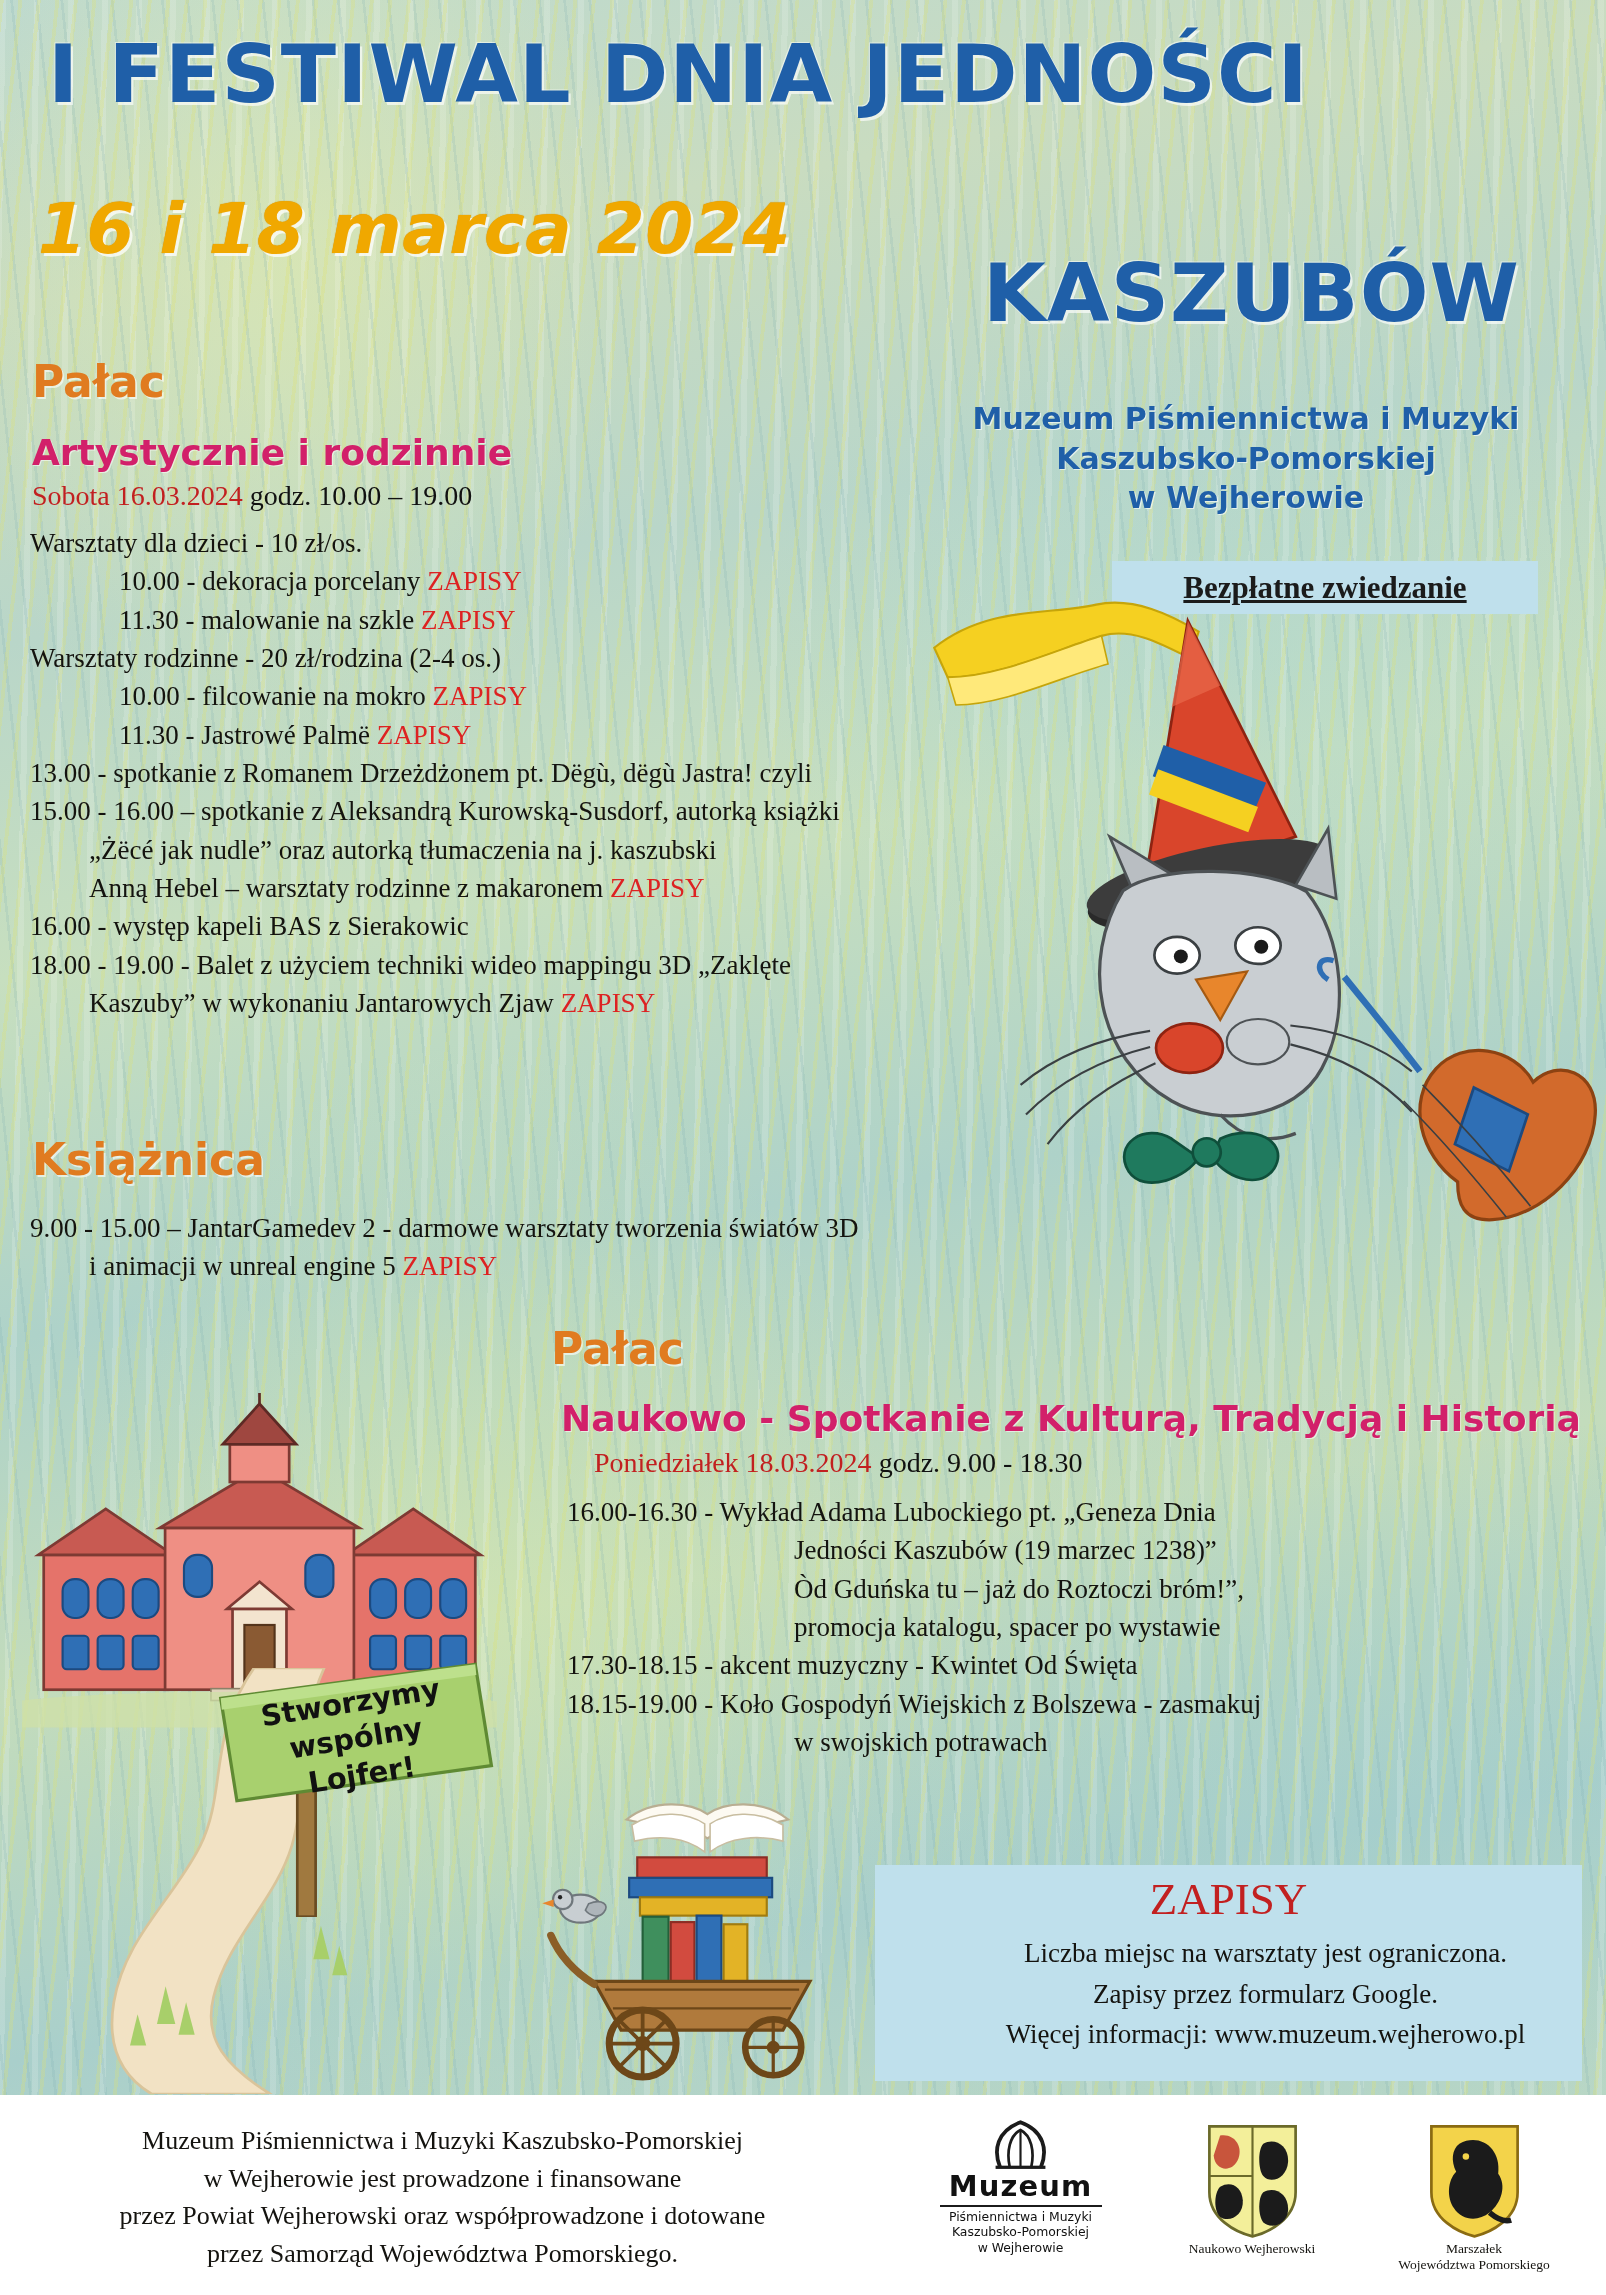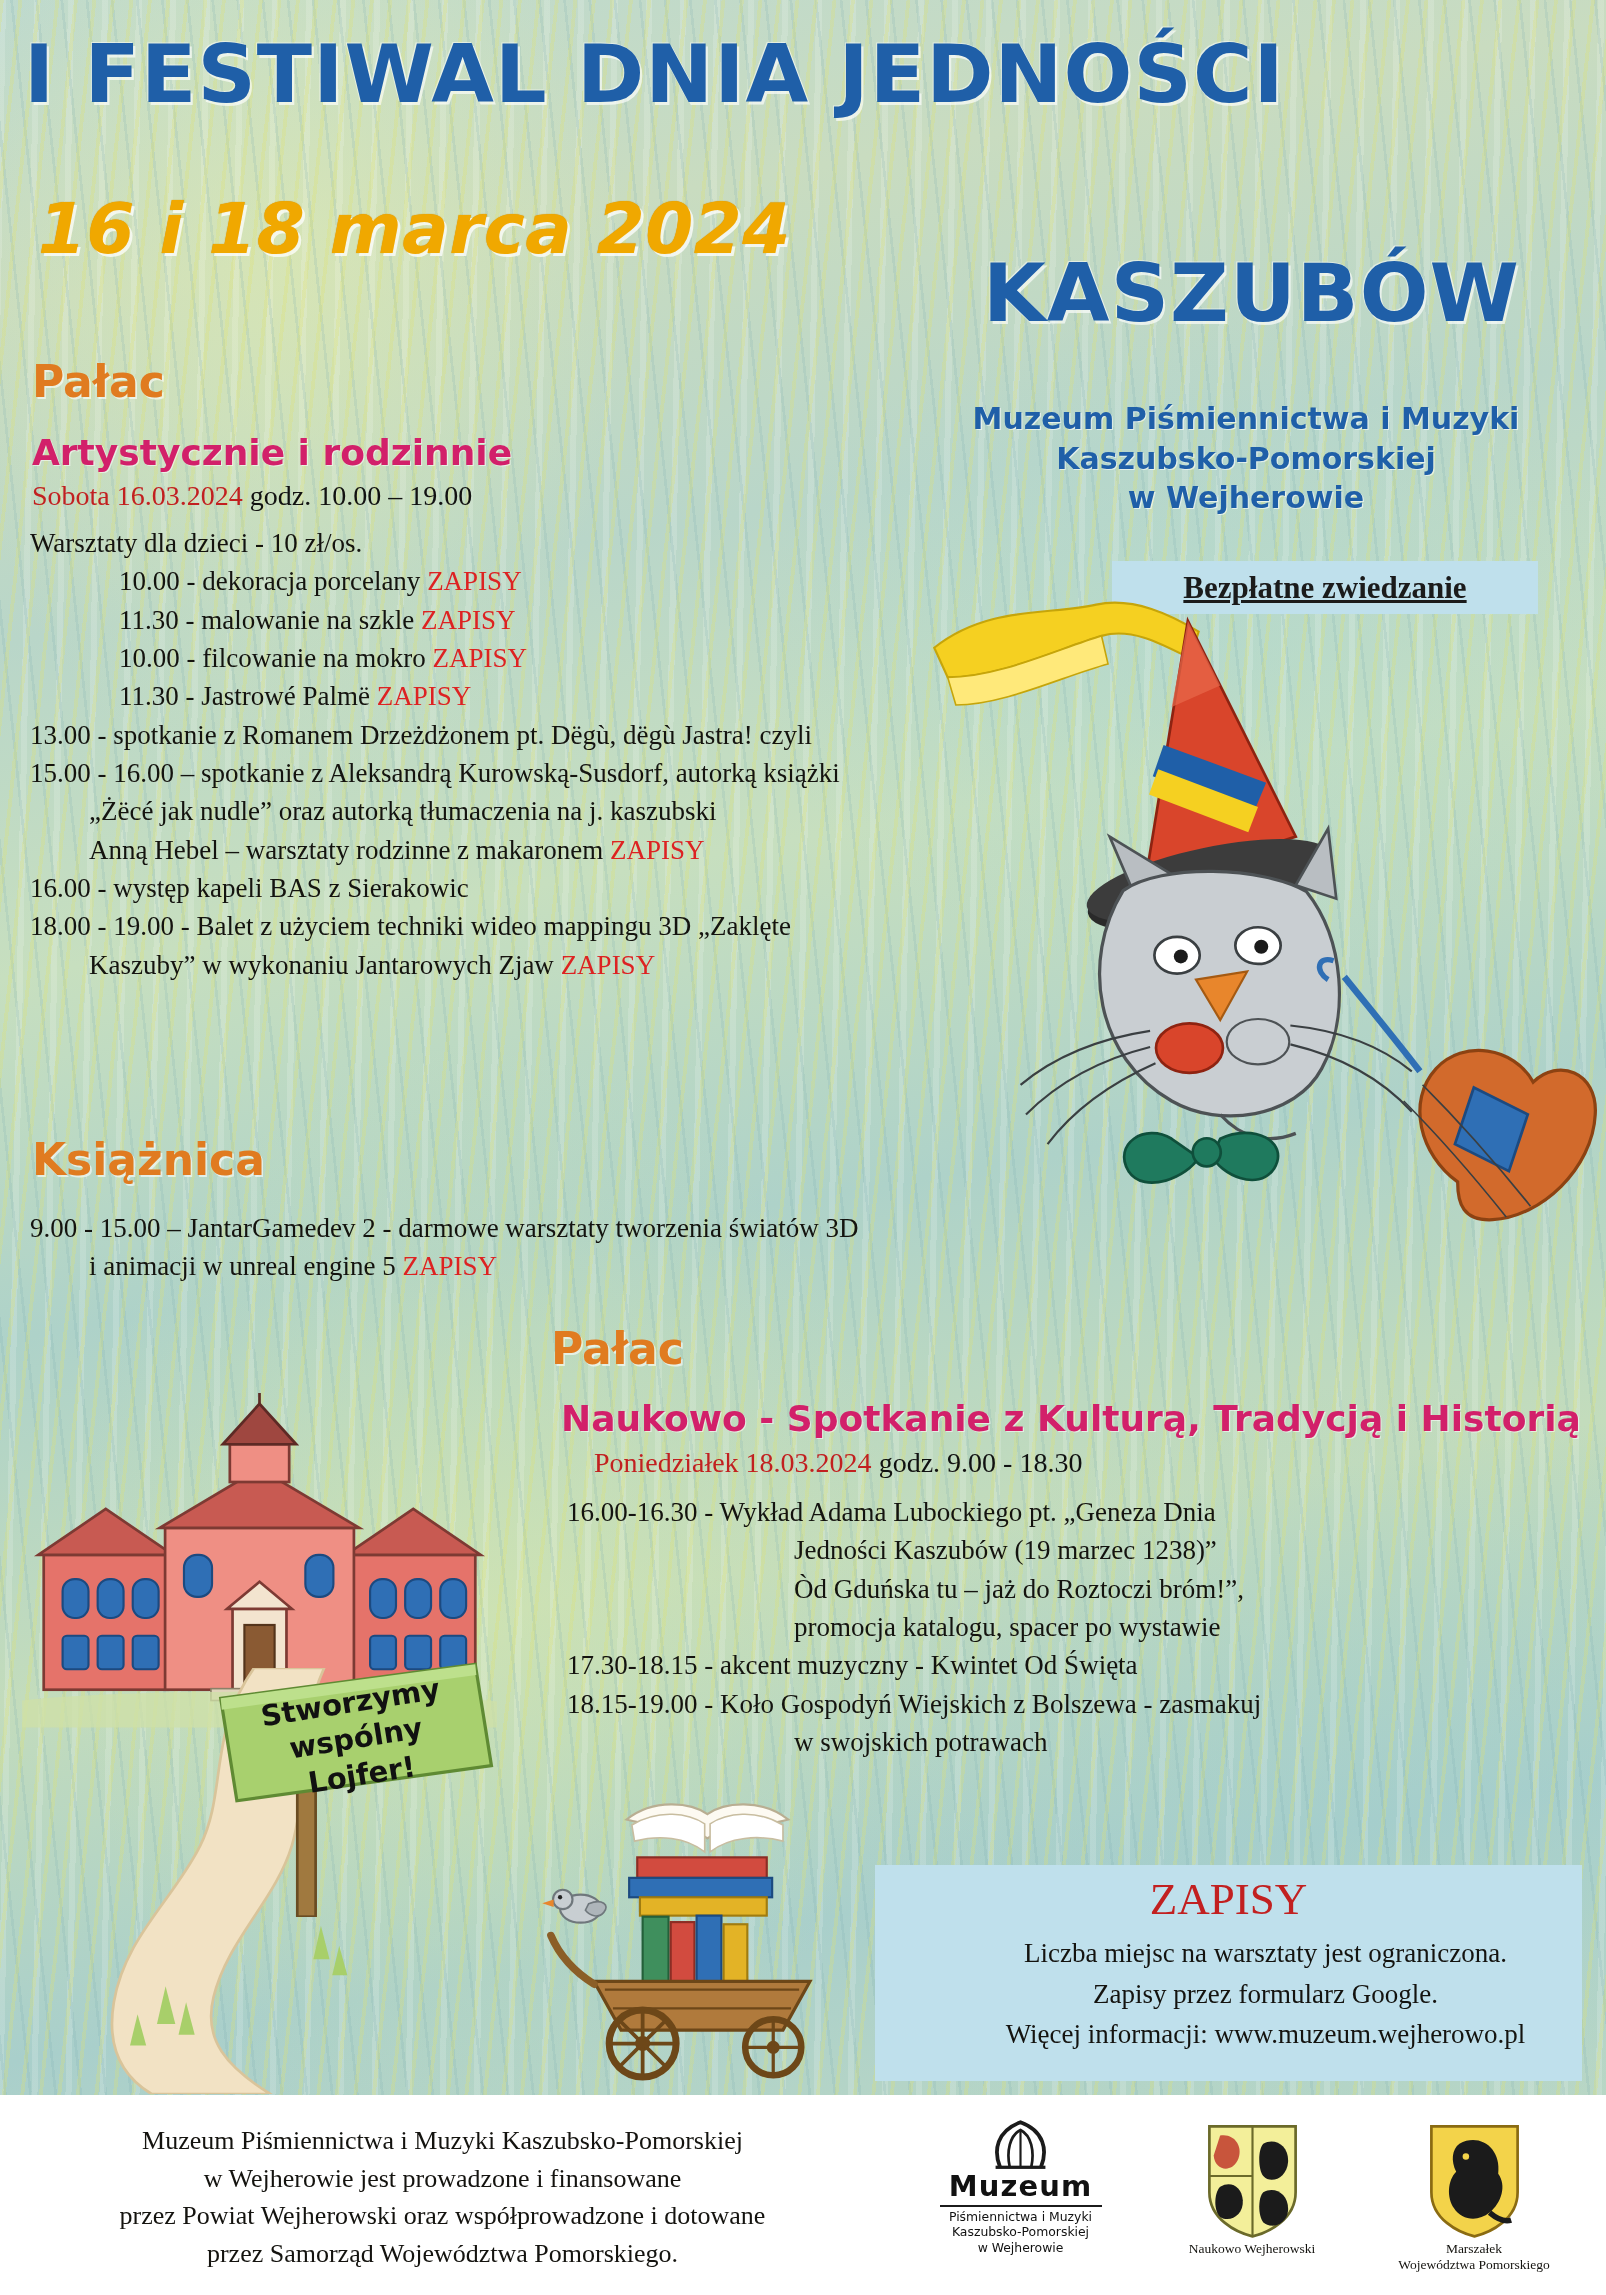--- a/index.html
+++ b/index.html
@@ -37,21 +37,21 @@
     left: 0;
     top: 2095px;
     width: 1607px;
     height: 201px;
     background: #ffffff;
   }
 
   
   .title-main {
     position: absolute;
-    left: 24px;
+    left: 48px;
     top: 32px;
     width: 1555px;
     font-family: "DejaVu Sans", sans-serif;
     font-weight: bold;
     font-size: 81px;
     letter-spacing: 1.1px;
     color: #1f5fa8;
     text-shadow: 2.2px 2.7px 0 rgba(255,255,255,0.65), -1.1px -1.1px 0 rgba(255,255,255,0.5);
     line-height: 1.05;
   }
@@ -269,20 +269,21 @@
   <div class="sec-head" style="left:32px; top:356px;">Pałac</div>
   <div class="sec-sub" style="left:32px; top:432px;">Artystycznie i rodzinnie</div>
   <div class="sec-date" style="left:32px; top:480px;">
     <b>Sobota 16.03.2024</b><span> godz. 10.00 – 19.00</span>
   </div>
 
   <div class="prog" style="left:30px; top:524px; width:1215px;">
     <div>Warsztaty dla dzieci - 10 zł/os.</div>
     <div class="ind1">10.00 - dekoracja porcelany <span class="zap">ZAPISY</span></div>
     <div class="ind1">11.30 - malowanie na szkle <span class="zap">ZAPISY</span></div>
+    <div>Warsztaty rodzinne - 20 zł/rodzina (2-4 os.)</div>
     <div class="ind1">10.00 - filcowanie na mokro <span class="zap">ZAPISY</span></div>
     <div class="ind1">11.30 - Jastrowé Palmë <span class="zap">ZAPISY</span></div>
     <div>13.00 - spotkanie z Romanem Drzeżdżonem pt. Dëgù, dëgù Jastra! czyli</div>
     <div>15.00 - 16.00 – spotkanie z Aleksandrą Kurowską-Susdorf, autorką książki</div>
     <div class="ind2">„Żëcé jak nudle” oraz autorką tłumaczenia na j. kaszubski</div>
     <div class="ind2">Anną Hebel – warsztaty rodzinne z makaronem <span class="zap">ZAPISY</span></div>
     <div>16.00 - występ kapeli BAS z Sierakowic</div>
     <div>18.00 - 19.00 - Balet z użyciem techniki wideo mappingu 3D „Zaklęte</div>
     <div class="ind2">Kaszuby” w wykonaniu Jantarowych Zjaw <span class="zap">ZAPISY</span></div>
   </div>

